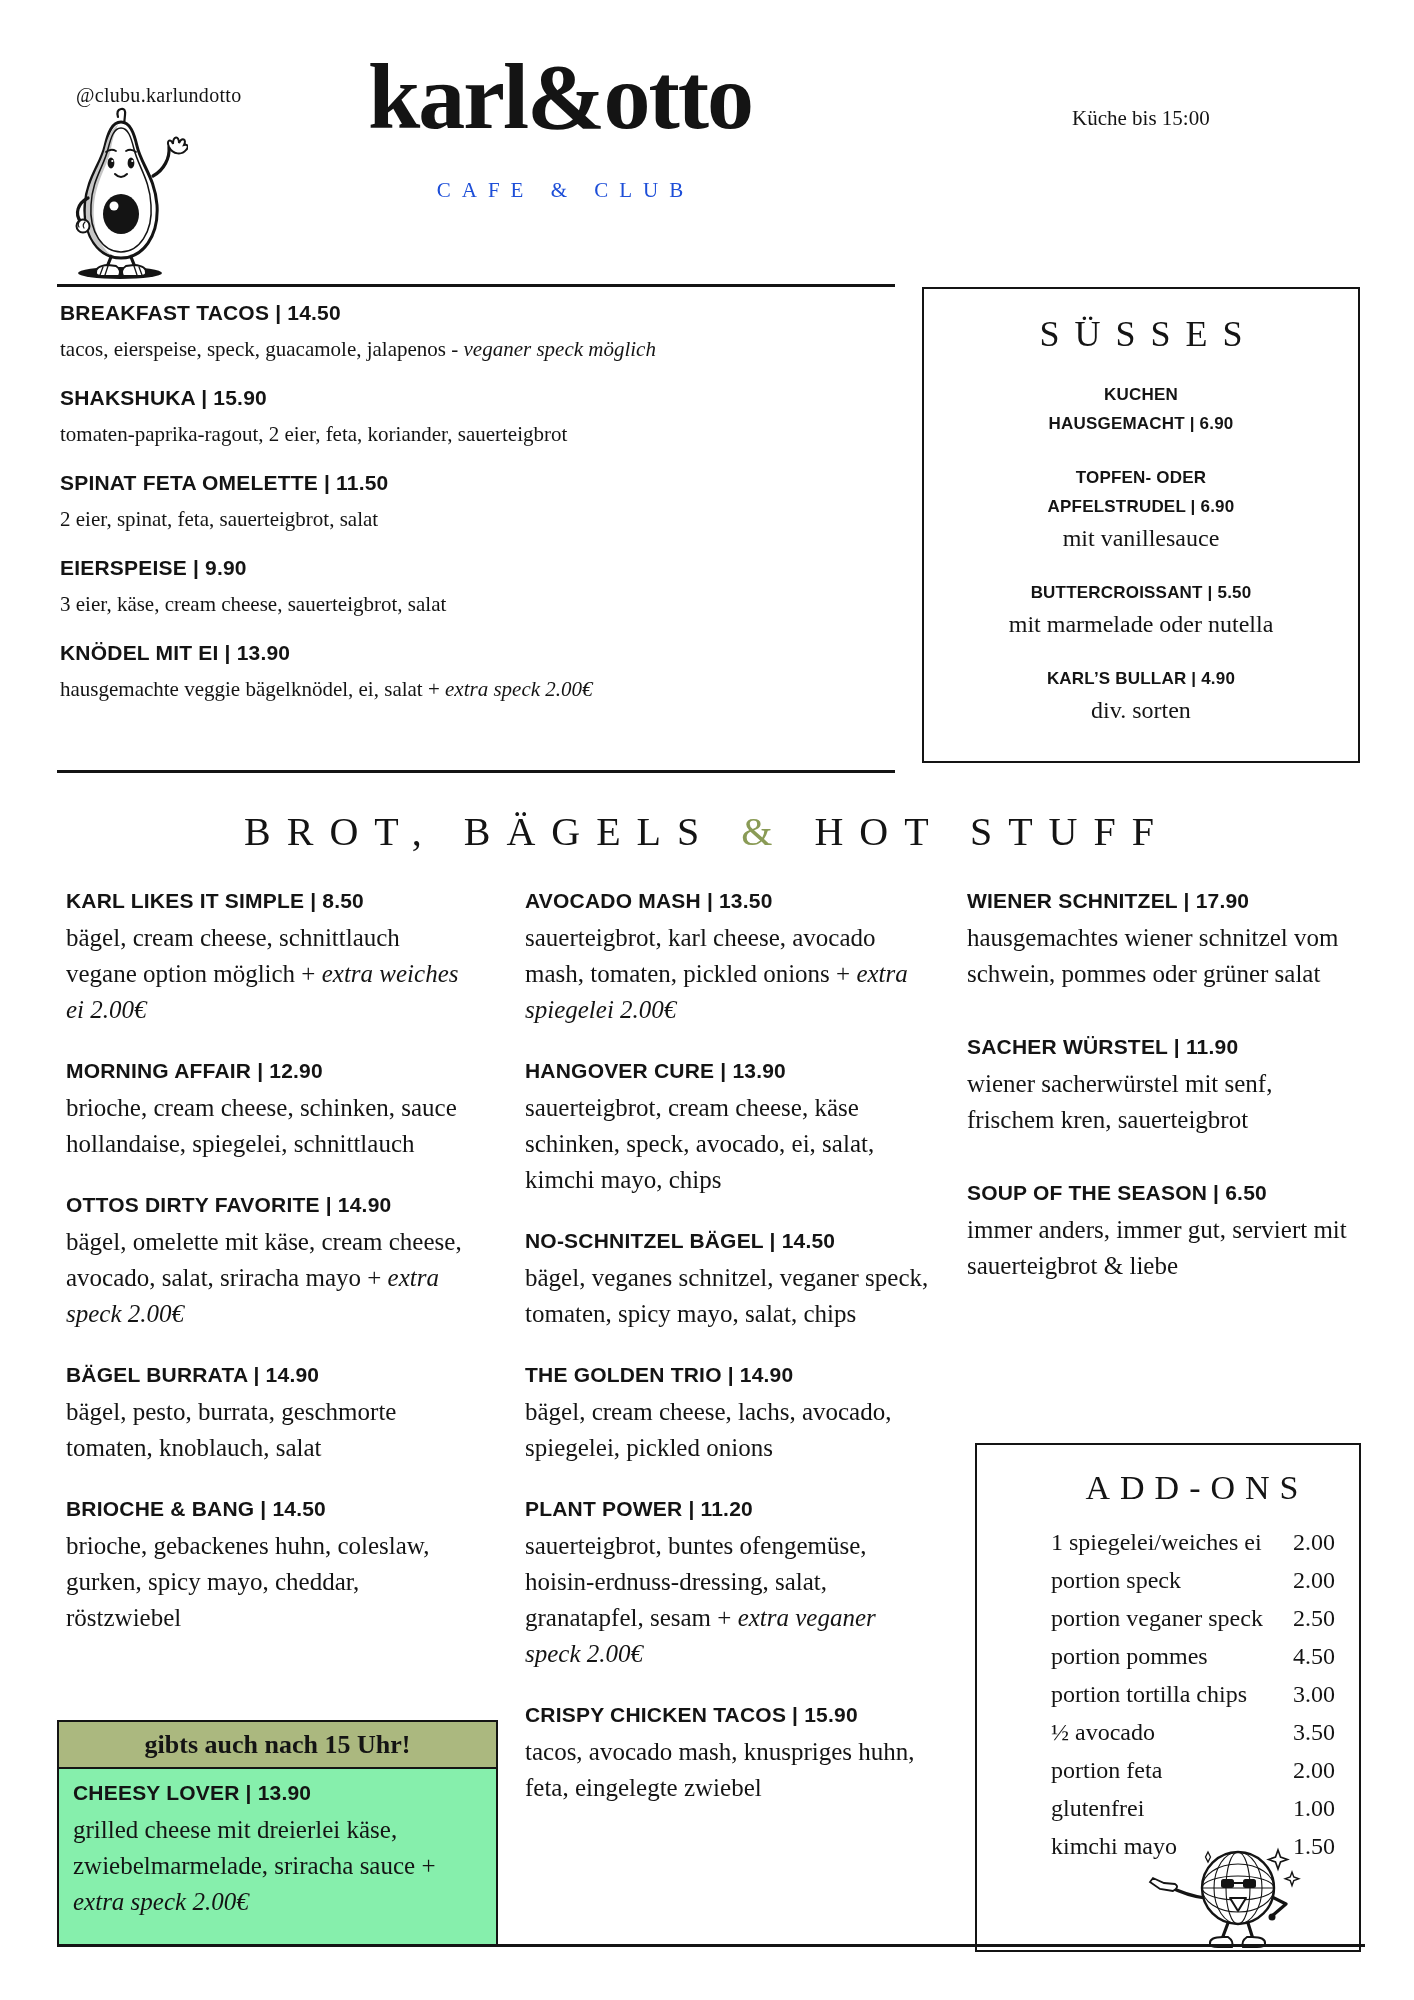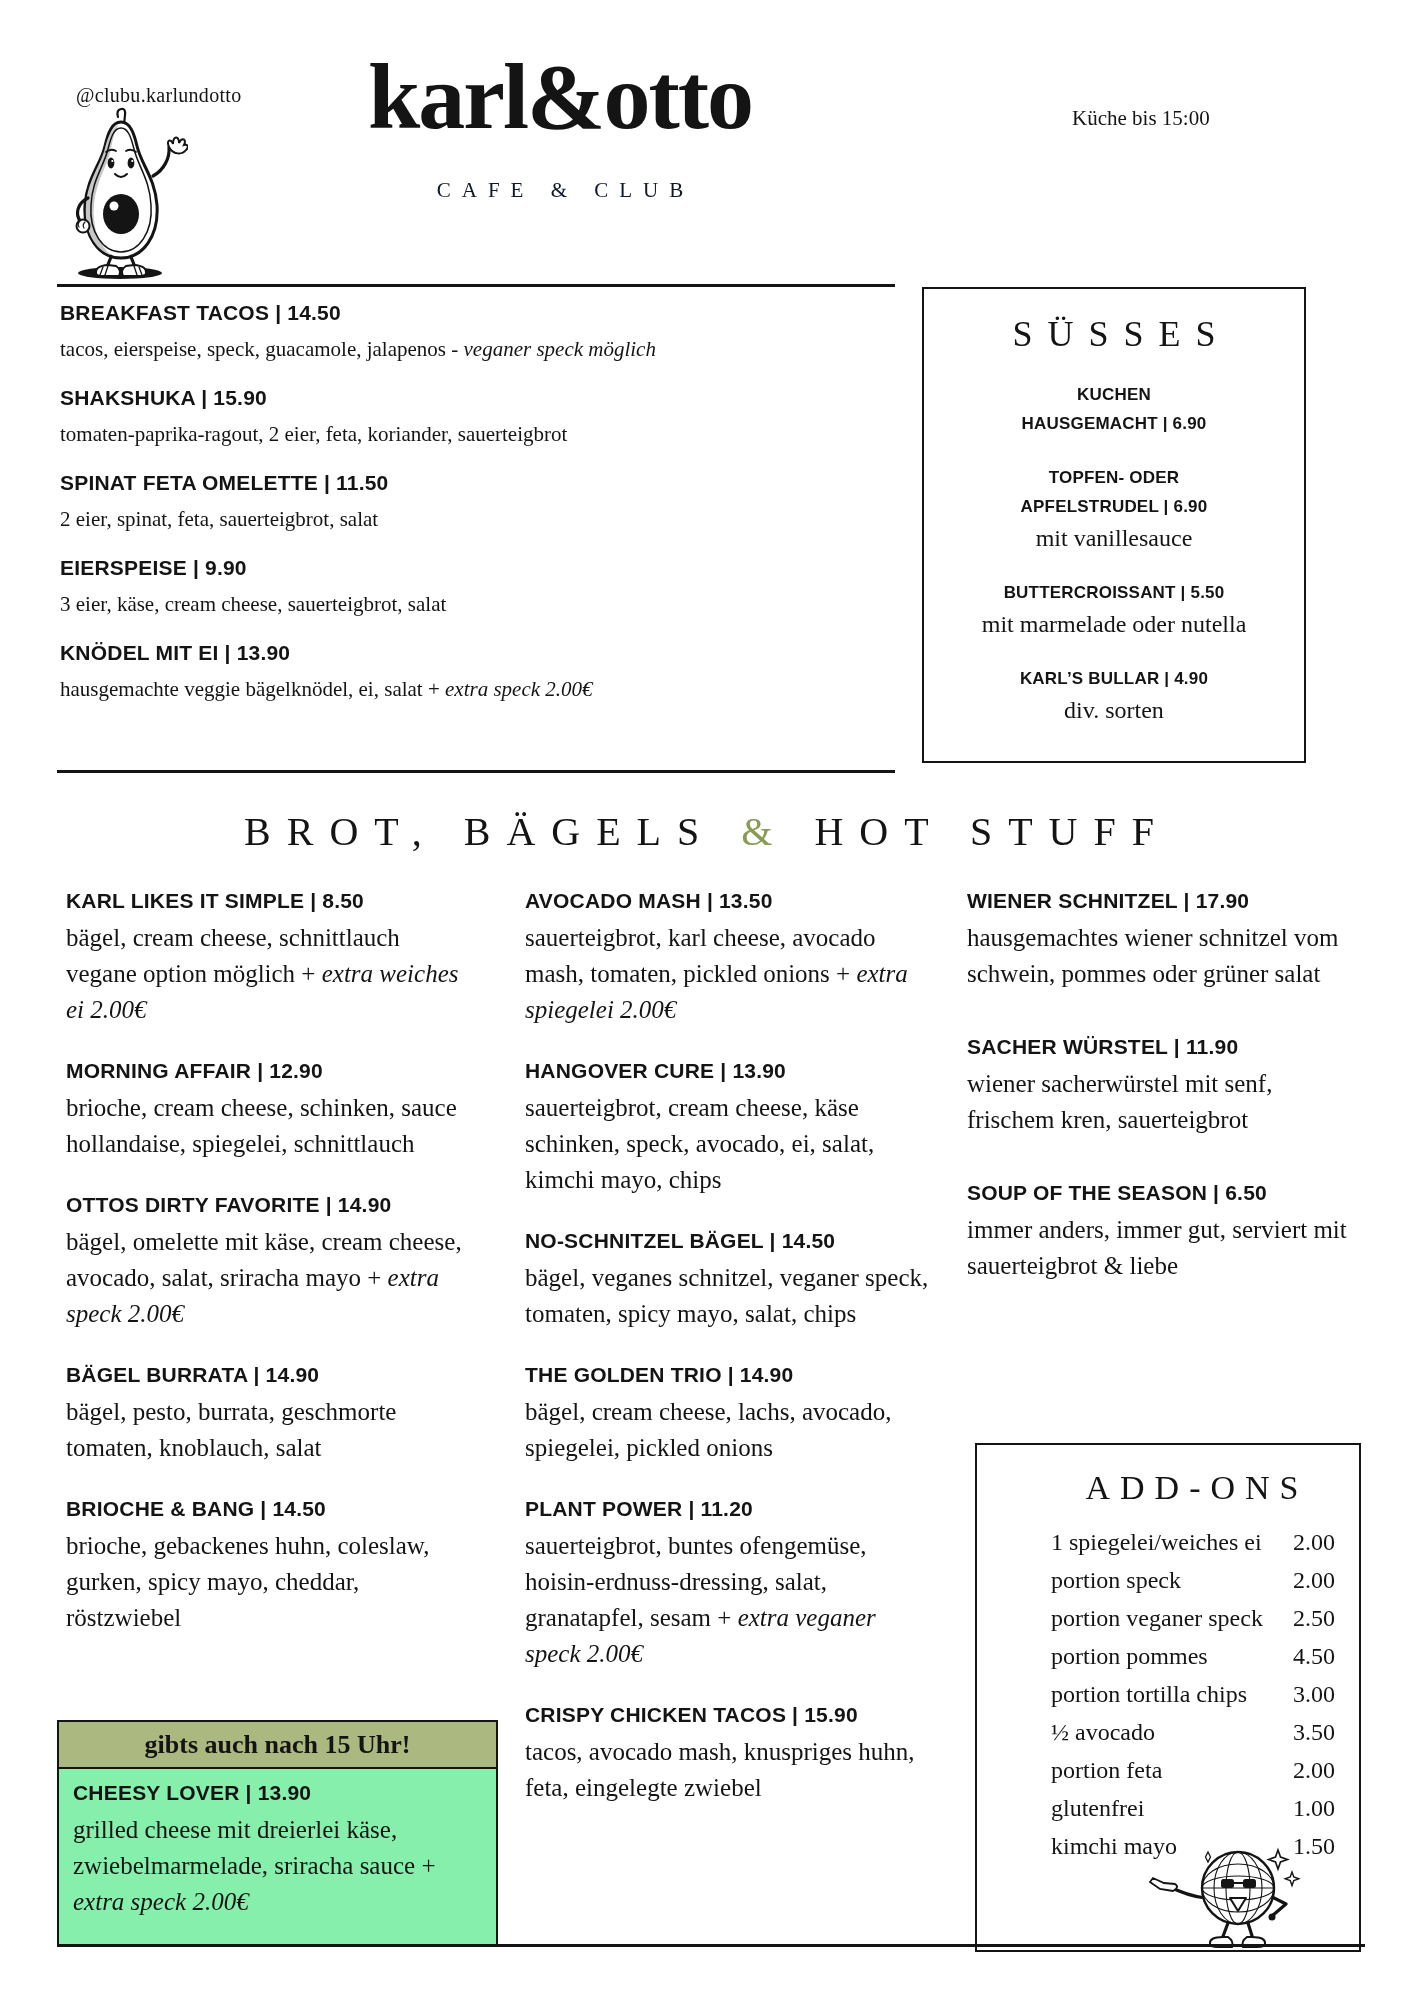--- a/index.html
+++ b/index.html
@@ -13,21 +13,21 @@
 
   
   .handle { left: 76px; top: 84px; font-size: 20px; letter-spacing: .3px; }
   .logo {
     left: 330px; top: 38px; width: 460px; text-align: center;
     font-family: "Liberation Serif", serif; font-weight: 700;
     font-size: 94px; letter-spacing: -2px; line-height: 1.25;
   }
   .subtitle {
     left: 330px; top: 178px; width: 460px; text-align: center;
-    font-size: 21px; letter-spacing: 11px; text-indent: 11px; color: #0f172a;
+    font-size: 21px; letter-spacing: 11px; text-indent: 11px; color: #1d4ed8;
   }
   .kitchen { left: 1072px; top: 106px; font-size: 21px; }
   .avocado { left: 58px; top: 106px; width: 130px; height: 178px; }
   .globe   { left: 1120px; top: 1840px; width: 200px; height: 110px; }
 
   .rule { background: #141414; height: 2.5px; }
   .rule-top    { left: 57px; top: 284px;  width: 838px; }
   .rule-mid    { left: 57px; top: 770px;  width: 838px; }
   .rule-bottom { left: 57px; top: 1944px; width: 1308px; }
 
@@ -39,21 +39,21 @@
   .mi-d .it { font-style: italic; }
 
   
   .breakfast { left: 60px; top: 300px; width: 700px; }
   .b-item { margin-bottom: 19px; }
   .b-item .mi-t { margin-bottom: 7px; }
   .b-item .mi-d { font-size: 21px; line-height: 33px; }
 
   
   .box { position: absolute; border: 2.5px solid #141414; background: #fff; }
-  .suesses { left: 922px; top: 287px; width: 384px; height: 476px; text-align: center; }
+  .suesses { left: 922px; top: 287px; width: 438px; height: 476px; text-align: center; }
   .box-title { font-size: 36px; letter-spacing: 15px; text-indent: 15px; }
   .suesses .box-title { margin-top: 24px; }
   .s-group { margin-top: 25px; }
   .s-group .mi-t { font-size: 17px; line-height: 29px; }
   .s-sub { font-size: 24px; line-height: 30px; margin-top: 2px; }
 
   
   .heading {
     left: 0; top: 808px; width: 1414px; text-align: center;
     font-weight: 400; font-size: 40px; letter-spacing: 16px;

